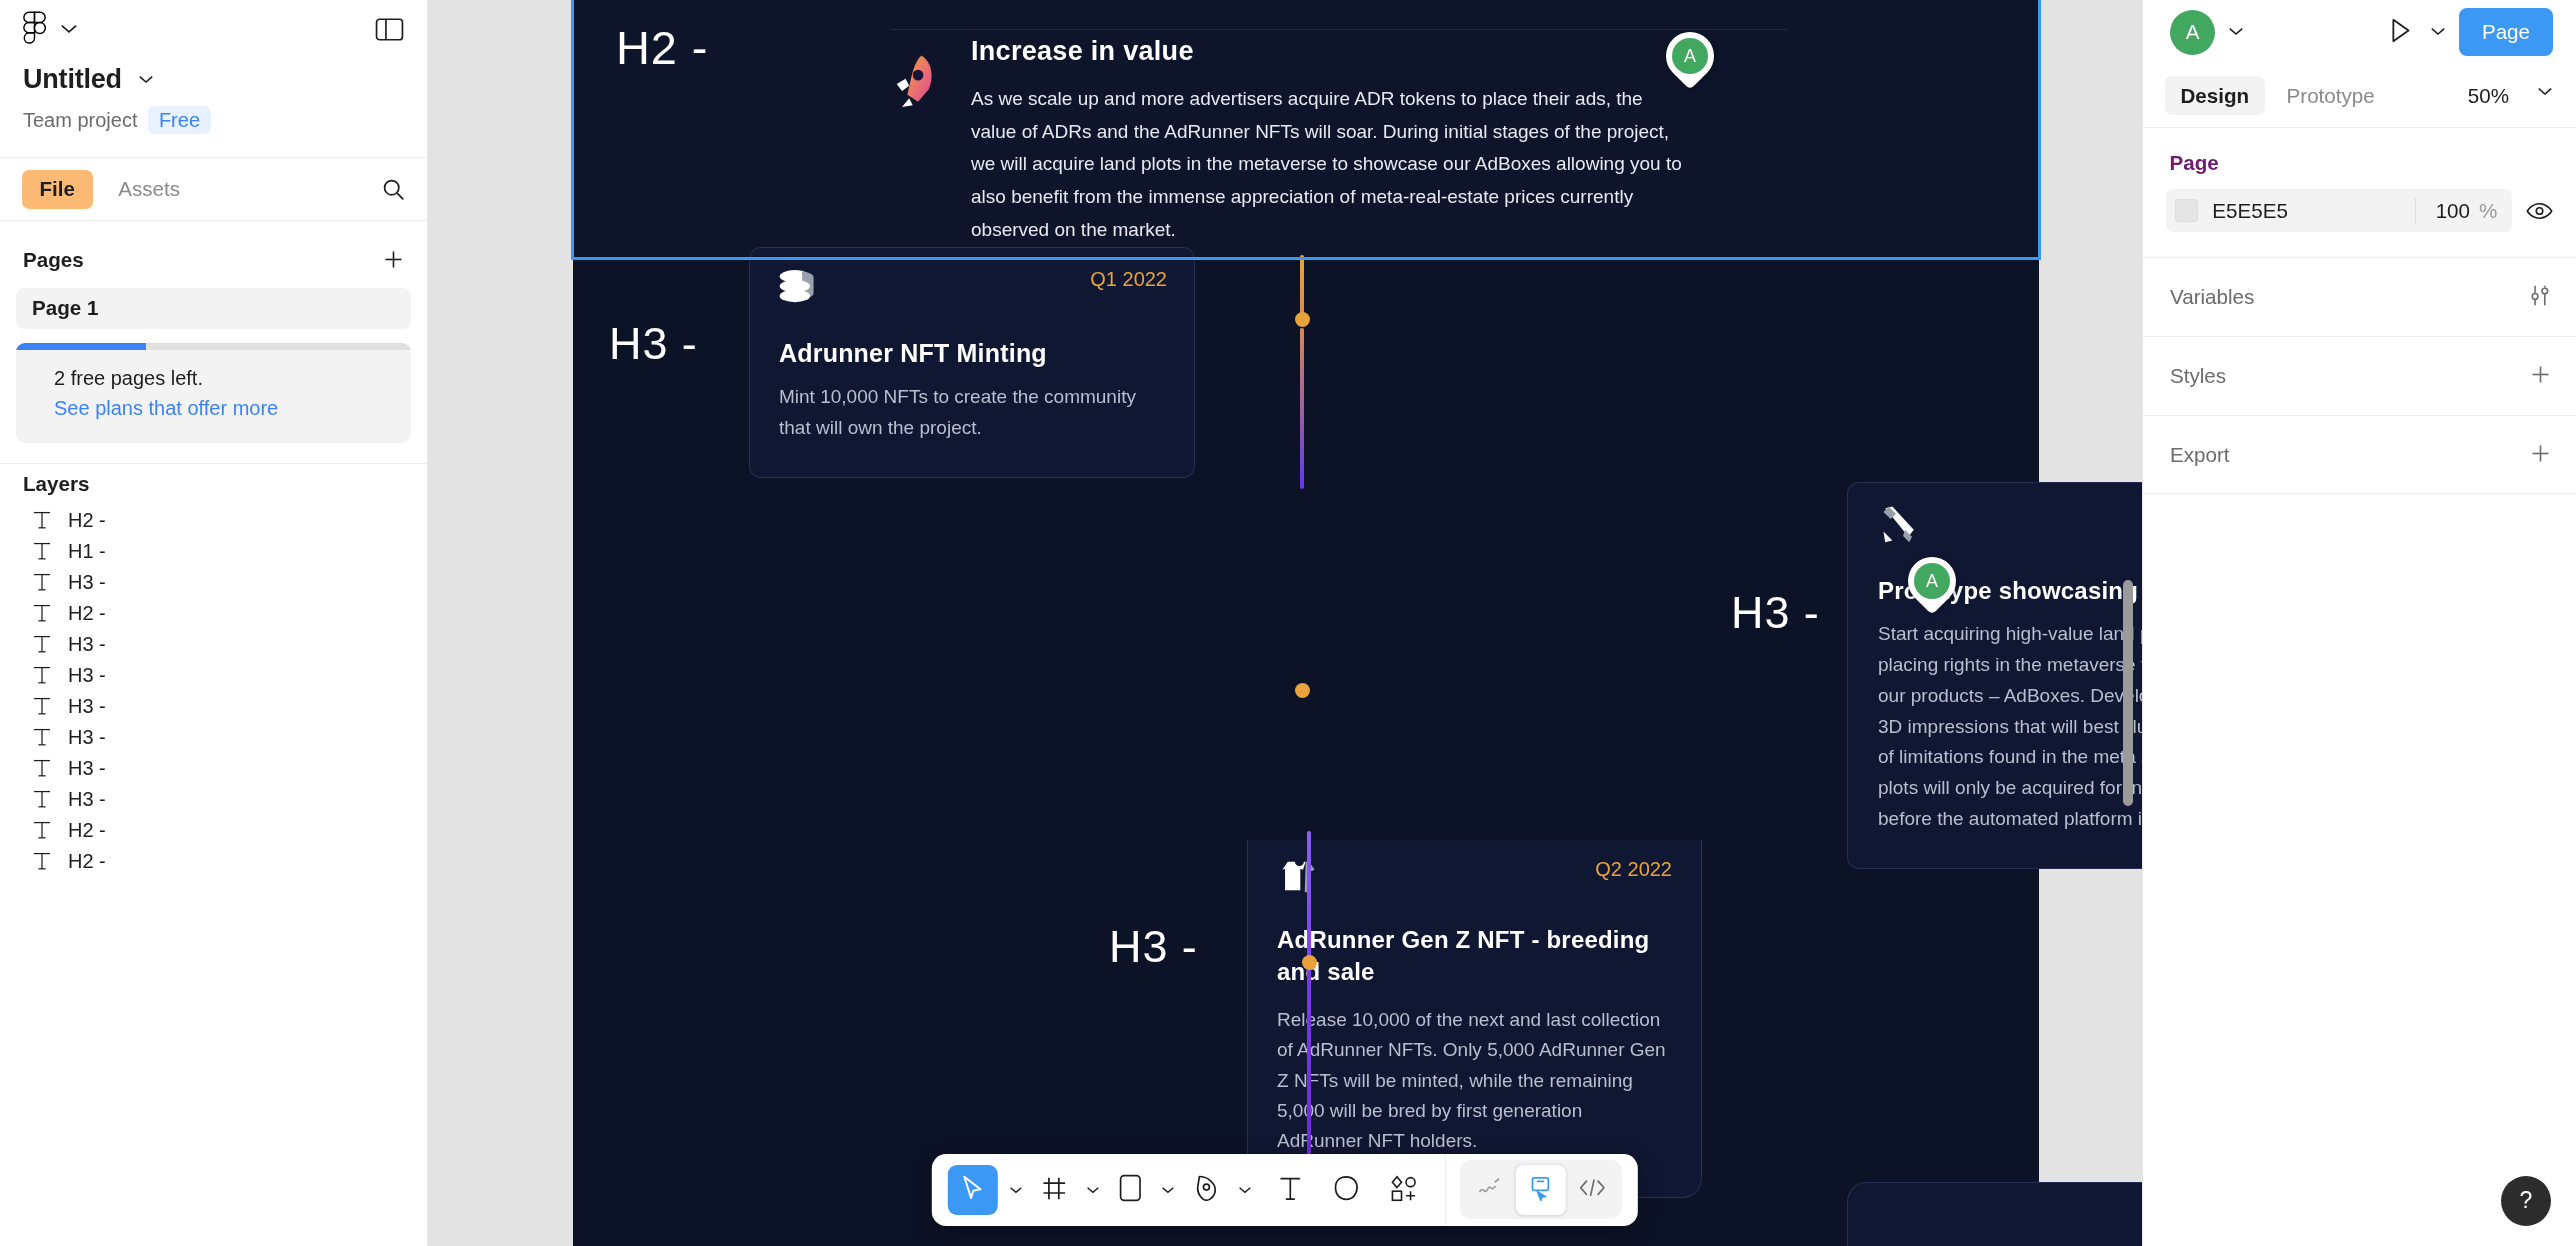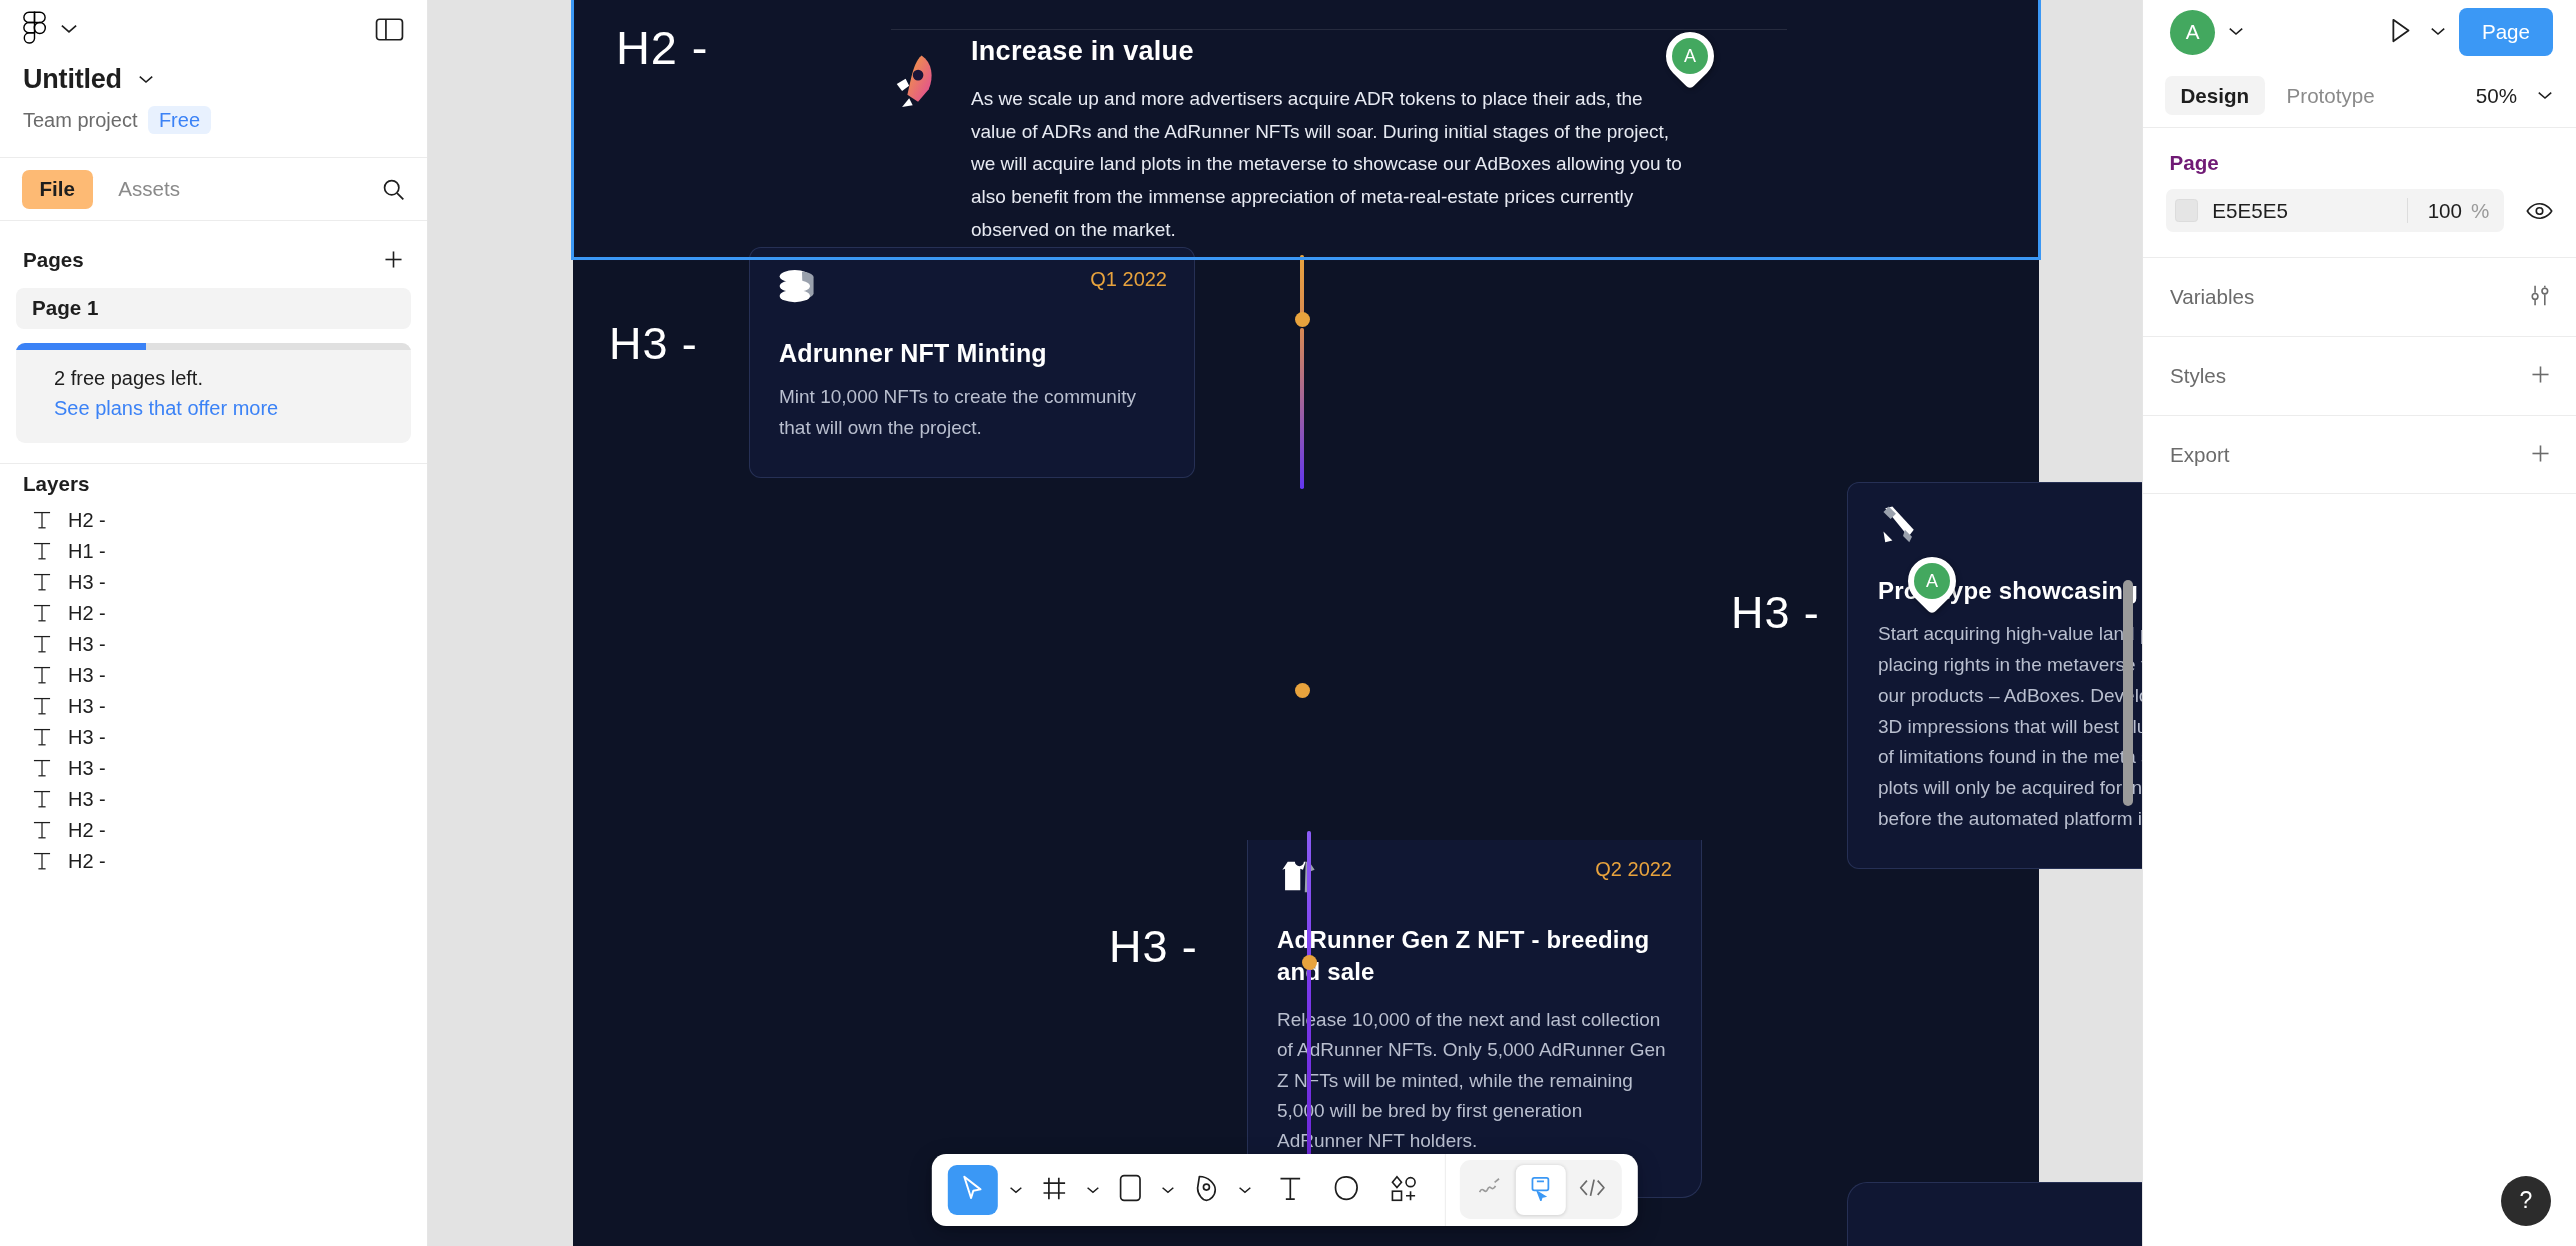--- a/index.html
+++ b/index.html
@@ -189,27 +189,27 @@
   .share-btn {
     background:#3b98f5; color:#fff; font-size:20.6px; font-weight:400;
     padding: 11.6px 23px; border-radius:8px; cursor:pointer;
   }
   .rp-tabs {
     height: 64px; display:flex; align-items:center; padding: 0 23px 0 21.5px;
     border-bottom: 0.9px solid #ececec; gap: 5.4px;
   }
   .rp-tab { font-size:20.6px; color:#8a8a8a; padding: 7.2px 16px; border-radius:7.2px; cursor:pointer;}
   .rp-tab.active { background:#f3f3f3; color:#1e1e1e; font-weight:700; }
-  .zoom-ctl { display:flex; align-items:center; gap: 20px; margin-left:auto; cursor:pointer; }
+  .zoom-ctl { display:flex; gap: 28px; margin-left:auto; cursor:pointer; }
   .zoom-val { font-size:20.6px; color:#1e1e1e; }
 
   .rp-section { padding: 0 23px; }
   .rp-section-title { font-size:20.6px; font-weight:700; color:#701a75; padding: 23px 0 14.3px 3.6px;}
   .fill-row {
-    display:flex; align-items:center; gap: 8px; height: 43px;
+    display:flex; align-items:center; gap: 0; height: 43px;
   }
   .fill-field {
     flex:1; height:43px; background:#f3f3f3; border-radius:7.2px;
     display:flex; align-items:center; padding: 0 9px;
   }
   .swatch { width: 23px; height: 23px; border-radius:3.6px; background:#e5e5e5; border:0.9px solid #dcdcdc; cursor:pointer;}
   .fill-hex { font-size:20.6px; color:#1e1e1e; margin-left: 14.3px; flex:1; }
   .fill-div { width:0.9px; height:25px; background:#dddddd; }
   .fill-op { font-size:20.6px; color:#1e1e1e; width: 54px; text-align:right; }
   .fill-pct { font-size:20.6px; color:#9a9a9a; margin-left:9px; margin-right: 5.4px;}

